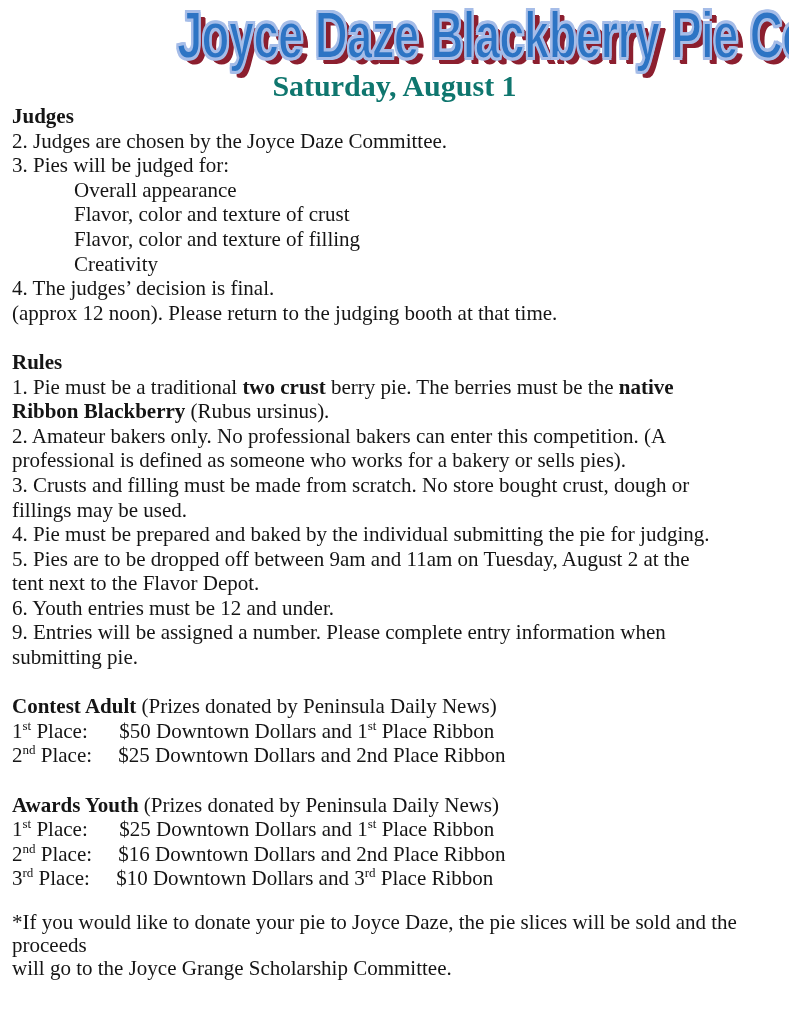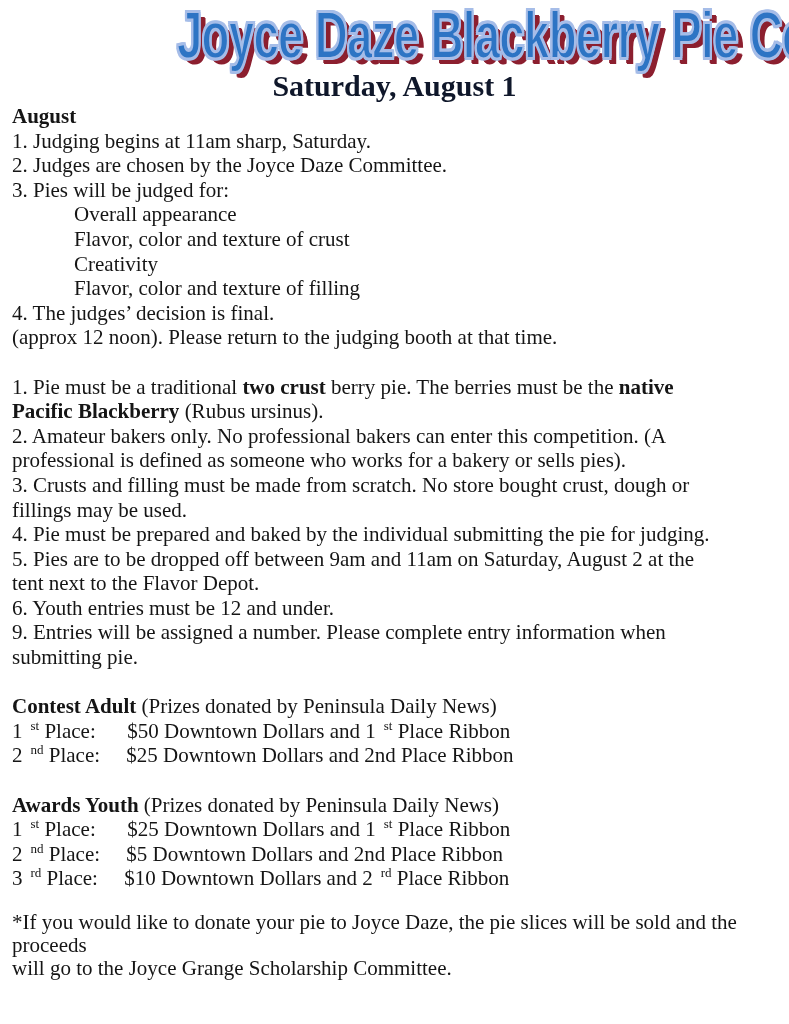--- a/index.html
+++ b/index.html
@@ -49,94 +49,93 @@
        2px  2px 0 var(--title-outline, #a6bde8),
        8px  5px 0 var(--title-shadow, #8c1f2f),
        9px  6px 0 var(--title-shadow, #8c1f2f);
   }
   
   .subtitle {
     text-align: center;
     font-weight: bold;
     font-size: 30px;
     line-height: 37px;
-    color: #0f172a;
+    color: #0f766e;
   }
   
   .sec { margin: 0; }
   .sec.gap { margin-top: 24.6px; }
   .line {
     font-size: 21px;
     line-height: 24.6px;
     white-space: pre-wrap;
   }
   .line.ind { padding-left: 62px; }
   .b { font-weight: bold; }
   .sup {
     vertical-align: super;
     font-size: 0.62em;
     line-height: 0;
-    margin-left: 8px;
   }
   .footnote { margin-top: 20px; }
   .footnote .line {
     font-size: 21px;
     line-height: 23px;
   }
 </style>
 </head>
 <body>
 
 <div class="page">
 
   <div class="title-wrap">
     <span class="title-text" id="title-text" style="--title-fill: #2d74c4; --title-outline: #a6bde8; --title-shadow: #8c1f2f; transform: scaleX(0.691);">Joyce Daze Blackberry Pie Contest</span>
   </div>
 
   <div class="subtitle">Saturday, August 1</div>
 
   <div class="sec">
-      <div class="line"><span class="b">August</span></div>
-      <div class="line"><span>1. Judging begins at 11am sharp, Saturday.</span></div>
+      <div class="line"><span class="b">Judges</span></div>
       <div class="line"><span>2. Judges are chosen by the Joyce Daze Committee.</span></div>
       <div class="line"><span>3. Pies will be judged for:</span></div>
       <div class="line ind"><span>Overall appearance</span></div>
       <div class="line ind"><span>Flavor, color and texture of crust</span></div>
+      <div class="line ind"><span>Flavor, color and texture of filling</span></div>
       <div class="line ind"><span>Creativity</span></div>
-      <div class="line ind"><span>Flavor, color and texture of filling</span></div>
       <div class="line"><span>4. The judges’ decision is final.</span></div>
       <div class="line"><span>(approx 12 noon). Please return to the judging booth at that time.</span></div>
     </div>
 
   <div class="sec gap">
+      <div class="line"><span class="b">Rules</span></div>
       <div class="line"><span>1. Pie must be a traditional </span><span class="b">two crust</span><span> berry pie. The berries must be the </span><span class="b">native</span></div>
-      <div class="line"><span class="b">Pacific Blackberry</span><span> (Rubus ursinus).</span></div>
+      <div class="line"><span class="b">Ribbon Blackberry</span><span> (Rubus ursinus).</span></div>
       <div class="line"><span>2. Amateur bakers only. No professional bakers can enter this competition. (A</span></div>
       <div class="line"><span>professional is defined as someone who works for a bakery or sells pies).</span></div>
       <div class="line"><span>3. Crusts and filling must be made from scratch. No store bought crust, dough or</span></div>
       <div class="line"><span>fillings may be used.</span></div>
       <div class="line"><span>4. Pie must be prepared and baked by the individual submitting the pie for judging.</span></div>
-      <div class="line"><span>5. Pies are to be dropped off between 9am and 11am on Saturday, August 2 at the</span></div>
+      <div class="line"><span>5. Pies are to be dropped off between 9am and 11am on Tuesday, August 2 at the</span></div>
       <div class="line"><span>tent next to the Flavor Depot.</span></div>
       <div class="line"><span>6. Youth entries must be 12 and under.</span></div>
       <div class="line"><span>9. Entries will be assigned a number. Please complete entry information when</span></div>
       <div class="line"><span>submitting pie.</span></div>
     </div>
 
   <div class="sec gap">
       <div class="line"><span class="b">Contest Adult</span><span> (Prizes donated by Peninsula Daily News)</span></div>
       <div class="line"><span>1</span><span class="sup">st</span><span> Place:      $50 Downtown Dollars and 1</span><span class="sup">st</span><span> Place Ribbon</span></div>
       <div class="line"><span>2</span><span class="sup">nd</span><span> Place:     $25 Downtown Dollars and 2nd Place Ribbon</span></div>
     </div>
 
   <div class="sec gap">
       <div class="line"><span class="b">Awards Youth</span><span> (Prizes donated by Peninsula Daily News)</span></div>
       <div class="line"><span>1</span><span class="sup">st</span><span> Place:      $25 Downtown Dollars and 1</span><span class="sup">st</span><span> Place Ribbon</span></div>
-      <div class="line"><span>2</span><span class="sup">nd</span><span> Place:     $5 Downtown Dollars and 2nd Place Ribbon</span></div>
-      <div class="line"><span>3</span><span class="sup">rd</span><span> Place:     $10 Downtown Dollars and 2</span><span class="sup">rd</span><span> Place Ribbon</span></div>
+      <div class="line"><span>2</span><span class="sup">nd</span><span> Place:     $16 Downtown Dollars and 2nd Place Ribbon</span></div>
+      <div class="line"><span>3</span><span class="sup">rd</span><span> Place:     $10 Downtown Dollars and 3</span><span class="sup">rd</span><span> Place Ribbon</span></div>
     </div>
 
   <div class="sec footnote">
       <div class="line"><span>*If you would like to donate your pie to Joyce Daze, the pie slices will be sold and the proceeds</span></div>
       <div class="line"><span>will go to the Joyce Grange Scholarship Committee.</span></div>
     </div>
 
 </div>
 
 </body></html>

